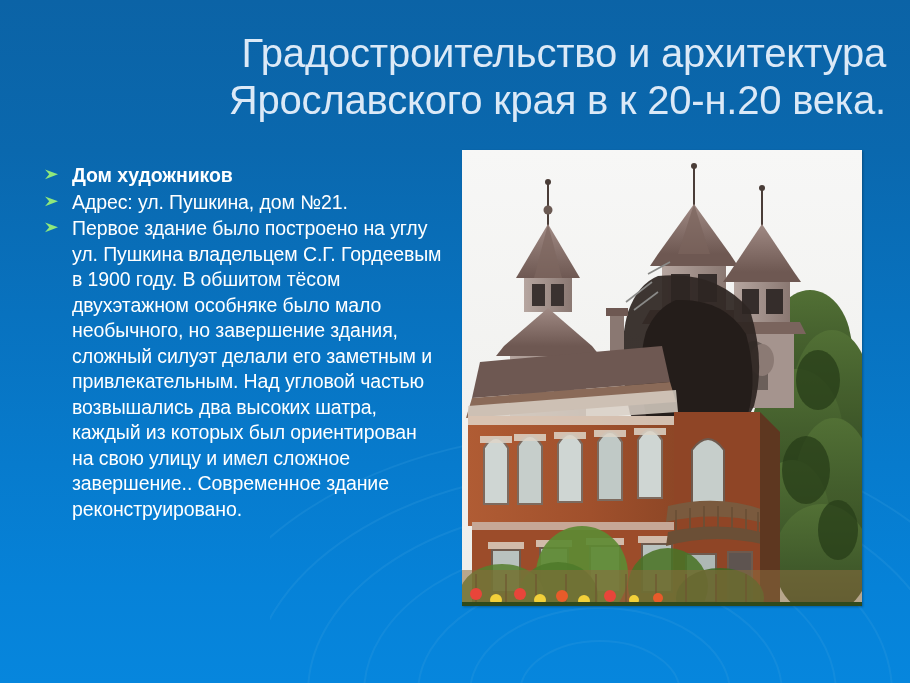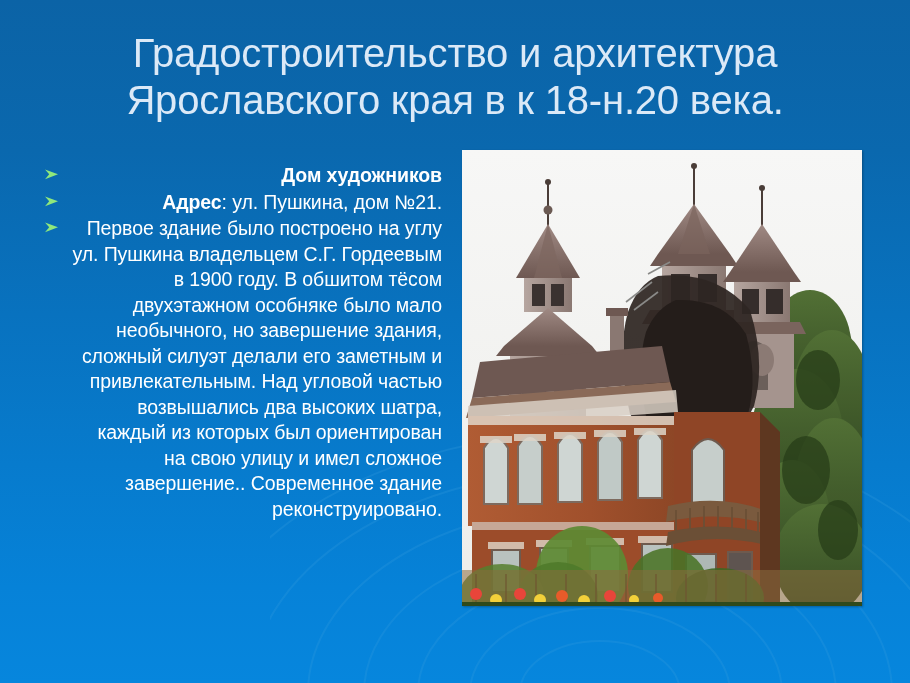--- a/index.html
+++ b/index.html
@@ -50,55 +50,55 @@
     box-sizing: border-box;
   }
   .title-line {
     color: #dbe9f7;
     font-family: "Liberation Sans", sans-serif;
     font-size: 40px;
     line-height: 47px;
     font-weight: 400;
     letter-spacing: -0.2px;
     white-space: nowrap;
+    text-align: right;
   }
 
   
   .body-block {
     position: absolute;
     left: 38px;
     top: 163px;
     width: 404px;
   }
   .bullet-row {
     display: flex;
     align-items: flex-start;
     margin-bottom: 1px;
-    text-align: right;
   }
   .bullet-marker {
     flex: 0 0 auto;
     width: 34px;
     padding-top: 5px;
     line-height: 1;
     color: #8fe87c;
     font-size: 15px;
     text-align: left;
     user-select: none;
   }
   .bullet-marker svg { display: block; margin-left: 6px; }
   .bullet-text {
     flex: 1 1 auto;
     color: #ffffff;
     font-size: 19.5px;
     line-height: 25.5px;
     letter-spacing: -0.1px;
   }
   .bullet-text.bold { font-weight: bold; }
-  .bullet-text .lead { font-weight: bold; }
+  .bullet-text .lead { font-weight: normal; }
 
   
   .photo-frame {
     position: absolute;
     left: 462px;
     top: 150px;
     width: 400px;
     height: 456px;
     background: #ffffff;
     box-shadow: 1px 1px 2px rgba(0,0,0,0.28);
@@ -120,21 +120,21 @@
         <ellipse cx="330" cy="330" rx="236" ry="152"></ellipse>
         <ellipse cx="330" cy="330" rx="292" ry="188"></ellipse>
         <ellipse cx="330" cy="330" rx="350" ry="224"></ellipse>
         <ellipse cx="330" cy="330" rx="410" ry="262"></ellipse>
       </g>
     </svg>
   </div>
 
   <div class="title-block">
     <div class="title-line">Градостроительство и архитектура</div>
-    <div class="title-line">Ярославского края в к 18-н.20 века.</div>
+    <div class="title-line">Ярославского края в к 20-н.20 века.</div>
   </div>
 
   <div class="body-block">
 
     <div class="bullet-row">
       <span class="bullet-marker">
         <svg width="15" height="13" viewBox="0 0 15 13" aria-hidden="true">
           <path d="M1 1.5 L14 6.2 L1 11.2 L5.2 6.2 Z" fill="#8fe87c"></path>
         </svg>
       </span>

